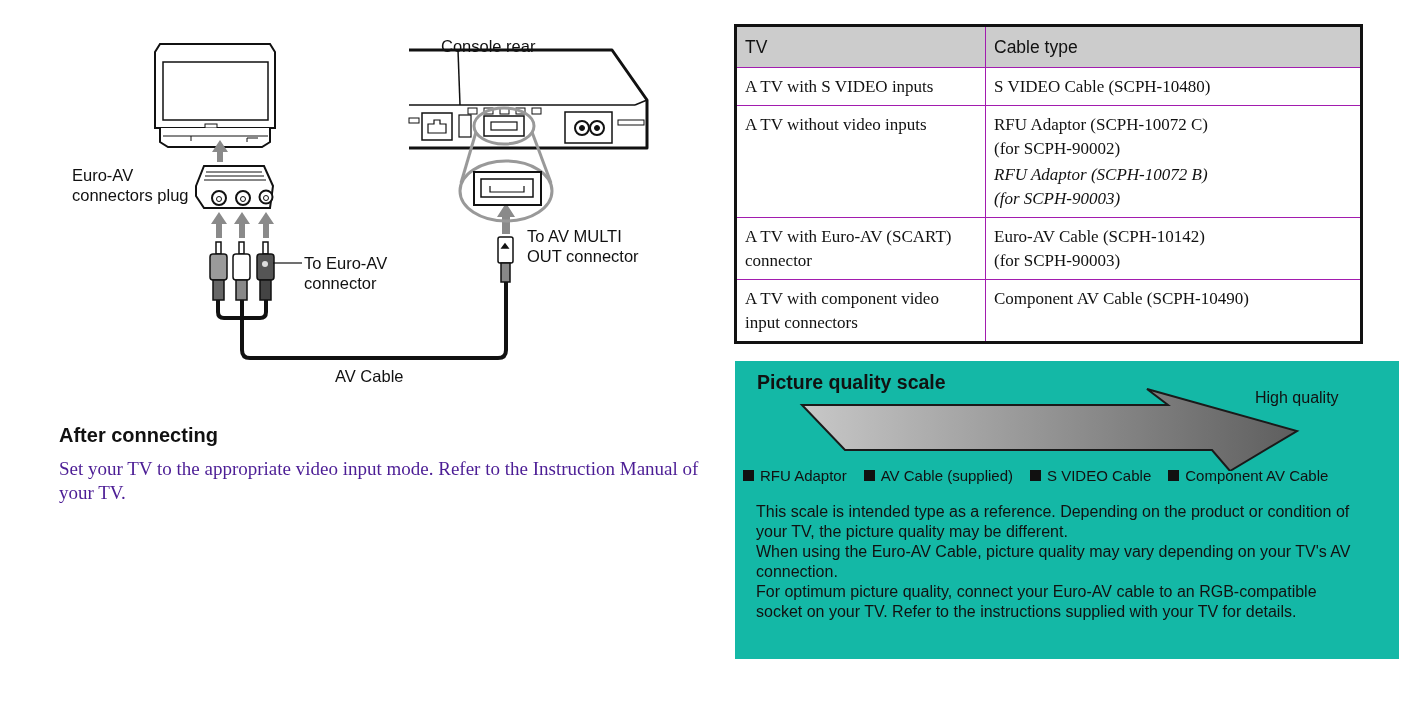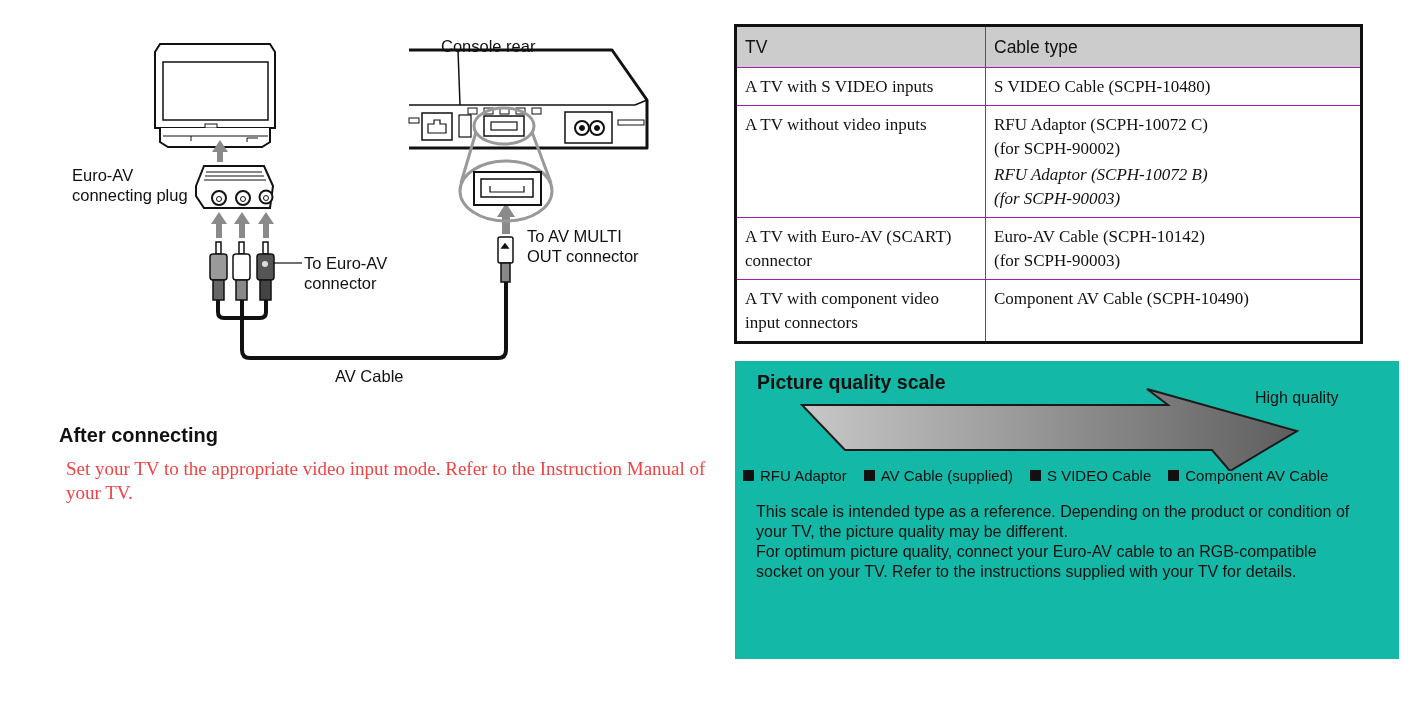--- a/index.html
+++ b/index.html
@@ -4,21 +4,21 @@
 <style>
   html, body { margin: 0; padding: 0; background: #ffffff; }
   body { width: 1411px; height: 702px; position: relative; overflow: hidden; font-family: "Liberation Sans", sans-serif; color: #111; }
 
   
   #diagram { position: absolute; left: 0; top: 0; width: 720px; height: 400px; }
   .dlabel { position: absolute; font-family: "Liberation Sans", sans-serif; font-size: 16.5px; line-height: 20px; color: #111; white-space: nowrap; }
 
   
   #after-title { position: absolute; left: 59px; top: 424px; font-family: "Liberation Sans", sans-serif; font-weight: bold; font-size: 20px; color: #111; }
-  #after-body { position: absolute; left: 66px; top: 457px; width: 640px; font-family: "Liberation Serif", serif; font-size: 19px; line-height: 24px; color: #ef4444; }
+  #after-body { position: absolute; left: 59px; top: 457px; width: 640px; font-family: "Liberation Serif", serif; font-size: 19px; line-height: 24px; color: #4c1d95; }
   #cable-table { position: absolute; left: 734px; top: 24px; width: 629px; border-collapse: collapse; border: 3px solid #111; }
   #cable-table th, #cable-table td { border: 1px solid #a21caf; padding: 0 8px; vertical-align: top; text-align: left; }
   #cable-table th { background: #cccccc; font-family: "Liberation Sans", sans-serif; font-weight: normal; font-size: 17.5px; height: 40px; vertical-align: middle; }
   #cable-table td { font-family: "Liberation Serif", serif; font-size: 17px; line-height: 24px; padding-top: 7px; padding-bottom: 6px; margin-top: 12px; }
   #cable-table td.c1 { width: 232px; }
   .cline { display: block; }
   .cgroup + .cgroup { margin-top: 2px; font-style: italic; }
 
   
   #quality-panel { position: absolute; left: 735px; top: 361px; width: 628px; height: 298px; background: #cccccc; }
@@ -131,21 +131,21 @@
     </g>
     <g stroke="#111" fill="#fff">
       <rect x="474" y="172" width="67" height="33" stroke-width="2"></rect>
       <rect x="481" y="179" width="52" height="18" stroke-width="1.5"></rect>
       <path d="M490 186 L490 192 L524 192 L524 186" fill="none" stroke-width="1.2"></path>
     </g>
   </svg>
 
   <div class="dlabel" style="left:441px; top:16px;margin-top:20px;">Console rear</div>
   <div class="dlabel" style="left:72px; top:165px;">Euro-AV</div>
-  <div class="dlabel" style="left:72px; top:185px;">connecting plug</div>
+  <div class="dlabel" style="left:72px; top:185px;">connectors plug</div>
   <div class="dlabel" style="left:304px; top:253px;">To Euro-AV</div>
   <div class="dlabel" style="left:304px; top:273px;">connector</div>
   <div class="dlabel" style="left:527px; top:226px;">To AV MULTI</div>
   <div class="dlabel" style="left:527px; top:246px;">OUT connector</div>
   <div class="dlabel" style="left:335px; top:366px;">AV Cable</div>
 </div>
 
 <div id="after-title">After connecting</div>
 <div id="after-body">Set your TV to the appropriate video input mode. Refer to the Instruction Manual of your TV.</div>
 
@@ -225,15 +225,16 @@
         <span>S VIDEO Cable</span>
       </span>
     <span class="legend-item">
         <span class="legend-swatch"></span>
         <span>Component AV Cable</span>
       </span>
   </div>
 
   <div id="notes">
     <p class="note">This scale is intended type as a reference. Depending on the product or condition of your TV, the picture quality may be different.</p>
+    <p class="note">When using the Euro-AV Cable, picture quality may vary depending on your TV's AV connection.</p>
     <p class="note">For optimum picture quality, connect your Euro-AV cable to an RGB-compatible socket on your TV. Refer to the instructions supplied with your TV for details.</p>
   </div>
 </div>
 
 </body></html>

